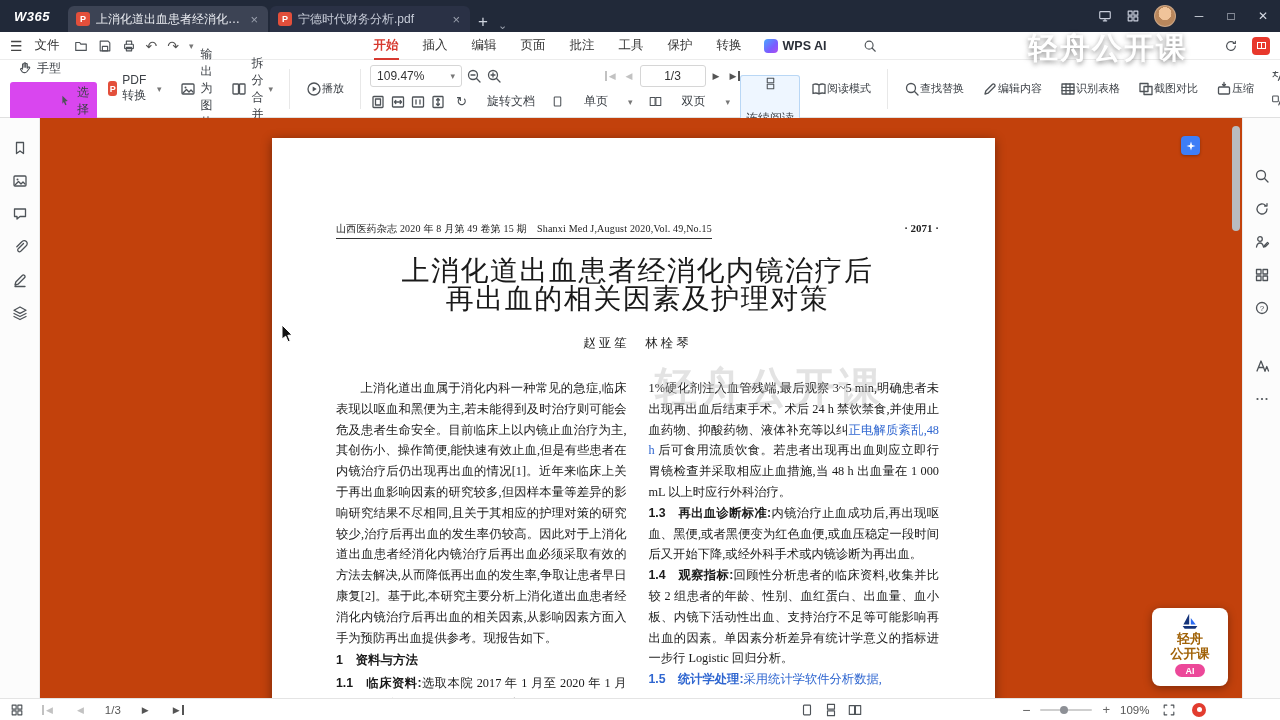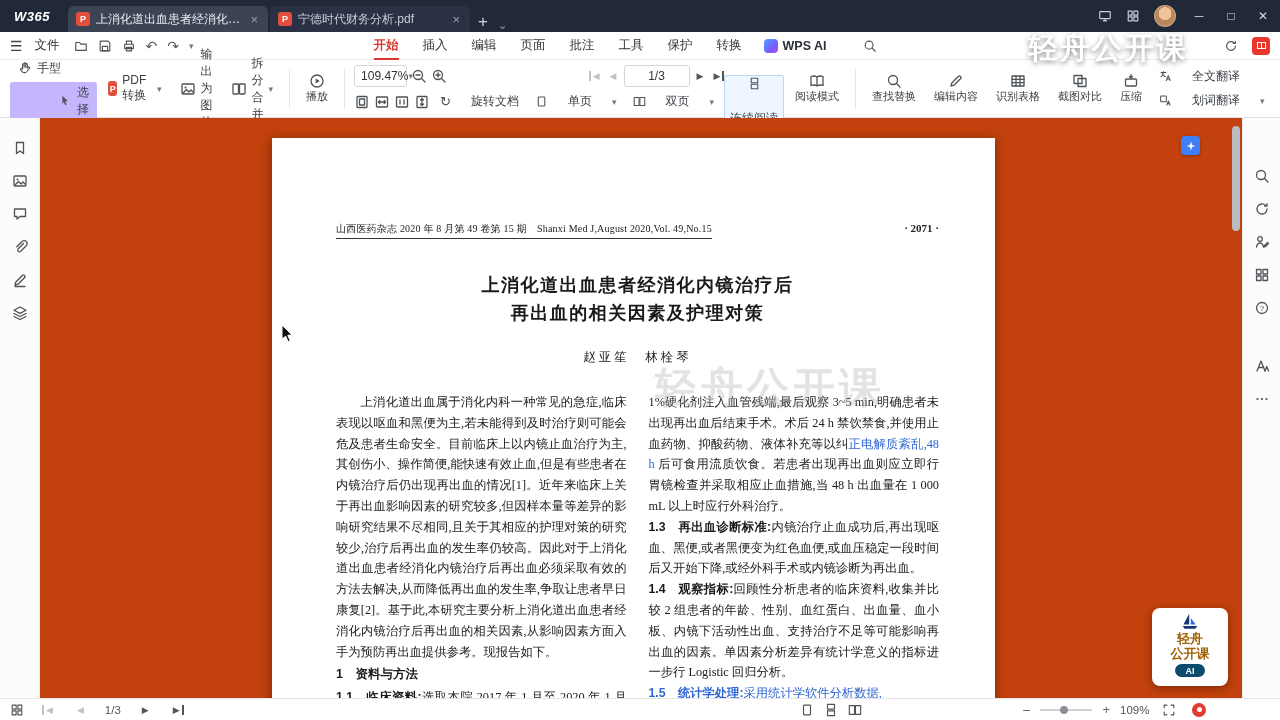--- a/index.html
+++ b/index.html
@@ -39,25 +39,25 @@
   .promo-badge { width:18px; height:18px; border-radius:4px; background:#e8382c; display:flex; align-items:center; justify-content:center; }
   .gift { width:9px; height:7px; border:1.2px solid #fff; position:relative; }
   .gift::before { content:""; position:absolute; left:3px; top:-1px; bottom:-1px; width:1.2px; background:#fff; }
 
   
   .toolbar { height:58px; background:#fff; border-bottom:1px solid #e0e0e0; display:flex; align-items:center; padding:0 10px; gap:4px; flex:none; }
   .vsep { width:1px; height:40px; background:#e8e8e8; margin:0 5px; flex:none; }
   .tcol { display:flex; flex-direction:column; justify-content:center; gap:3px; }
   .trow { display:flex; align-items:center; gap:4px; height:23px; }
   .mini-btn { display:flex; align-items:center; gap:5px; padding:2px 8px; border-radius:3px; font-size:12px; color:#3c4046; }
-  .mini-btn.selected { background:#c4b5fd;padding-left:48px; }
+  .mini-btn.selected { background:#d946ef;padding-left:48px; }
   .inline-btn { display:flex; align-items:center; gap:5px; font-size:12px; color:#3c4046; padding:8px 7px; border-radius:3px; }
-  .stack-btn { display:flex; flex-direction:column; align-items:center; justify-content:center; padding:3px 7px; font-size:11px; color:#3c4046; border-radius:3px; white-space:nowrap; }
+  .stack-btn { display:flex; flex-direction:row; align-items:center; justify-content:center; padding:3px 7px; font-size:11px; color:#3c4046; border-radius:3px; white-space:nowrap; }
   .caret { font-size:9px; color:#777; }
-  .zoombox { width:53px; height:22px; border:1px solid #d6d6d6; border-radius:3px; display:flex; align-items:center; justify-content:space-between; padding:0 6px; font-size:12px; color:#333; }
+  .zoombox { width:92px; height:22px; border:1px solid #d6d6d6; border-radius:3px; display:flex; align-items:center; justify-content:space-between; padding:0 6px; font-size:12px; color:#333; }
   .pagebox { width:66px; height:22px; border:1px solid #d6d6d6; border-radius:3px; display:flex; align-items:center; justify-content:center; font-size:12px; color:#333; }
   .navtri { font-size:9px; color:#555; padding:0 3px; }
   .navtri.dis { color:#c2c2c2; }
   .nav-first { border-left:2px solid #c2c2c2; padding-left:2px; }
   .nav-last { border-right:2px solid #555; padding-right:2px; }
   .view-btn { display:flex; align-items:center; gap:20px; font-size:12px; color:#3c4046; padding:2px 6px; border-radius:3px; white-space:nowrap; }
   .view-btn.selected { background:#eef6ff; box-shadow:inset 0 0 0 1px #b9d7f5;flex-direction:column; }
   .pdf-mini { width:15px; height:15px; background:#e34f3b; border-radius:3px; color:#fff; font-size:9px; font-weight:bold; display:flex; align-items:center; justify-content:center; }
 
   
@@ -75,21 +75,21 @@
   .v-thumb { width:8px; height:105px; background:#b9bcc0; border-radius:4px; }
   .float-ai { position:absolute; right:42px; top:18px; width:19px; height:19px; border-radius:4px; background:#3e7ef7; display:flex; align-items:center; justify-content:center; box-shadow:0 1px 3px rgba(0,0,0,.3); }
   .cursor { position:absolute; left:241px; top:206px; z-index:30; }
 
   
   .pdf-page { position:absolute; left:232px; top:20px; width:723px; height:1100px; background:#fff; box-shadow:0 2px 10px rgba(0,0,0,.4); font-family:"Liberation Serif","DejaVu Serif",serif; color:#1a1a1a; }
   .page-inner { padding:84px 56px 0 64px; }
   .jheader { display:flex; align-items:baseline; font-size:10px; color:#222; }
   .jheader-left { border-bottom:1px solid #333; padding-bottom:2px; letter-spacing:.2px; }
   .jheader-right { margin-left:auto; font-size:11px;font-weight:bold; }
-  .jtitle { text-align:center; font-family:"Liberation Sans","DejaVu Sans",sans-serif; font-weight:bold; font-size:18px; letter-spacing:1.5px; line-height:28px; margin-top:32px; }
+  .jtitle { text-align:center; font-family:"Liberation Sans","DejaVu Sans",sans-serif; font-weight:normal; font-size:28px; letter-spacing:1.5px; line-height:28px; margin-top:18px; }
   .jauthors { text-align:center; font-size:12.5px; letter-spacing:3px; margin-top:22px; }
   .cols { display:flex; gap:22px; margin-top:26px; }
   .col { flex:1; text-align:justify; font-size:12.3px; line-height:20.8px; }
   .para { text-indent:2em; }
   .lead { font-family:"Liberation Sans","DejaVu Sans",sans-serif; font-weight:bold; }
   .sec-h { font-family:"Liberation Sans","DejaVu Sans",sans-serif; font-weight:bold; font-size:12.5px; margin:2px 0; }
   .blue { color:#2f66d0; }
   .page-watermark { position:absolute; left:383px; top:222px; font-family:"Liberation Sans",sans-serif; font-weight:bold; font-size:42px; letter-spacing:4px; color:rgba(182,182,182,.38); pointer-events:none; white-space:nowrap; }
 
   
@@ -99,21 +99,21 @@
   .slider-thumb { position:absolute; left:20px; top:-3px; width:8px; height:8px; border-radius:50%; background:#8d9096; }
   .zoompct { min-width:32px; text-align:left; }
   .record-dot { width:14px; height:14px; border-radius:50%; background:#e23c2f; display:flex; align-items:center; justify-content:center; margin-left:6px; margin-right:64px; }
   .record-dot i { width:5px; height:5px; border-radius:50%; background:#fff; display:block; }
   .sb-spread { margin-right:150px; display:flex; gap:10px; align-items:center; }
 
   
   .wm-top { position:absolute; left:1028px; top:28px; font-weight:bold; font-size:30px; letter-spacing:2px; color:#ffffff; text-shadow:0 2px 5px rgba(80,80,80,.65); z-index:60; pointer-events:none; white-space:nowrap; }
   .wm-card { position:absolute; left:1152px; top:608px; width:76px; height:78px; background:#fff; border-radius:8px; box-shadow:0 2px 8px rgba(0,0,0,.35); z-index:55; display:flex; flex-direction:column; align-items:center; padding-top:5px; }
   .wm-card .t { font-weight:bold; font-size:13px; color:#a16207; line-height:15px; }
-  .ai-pill { margin-top:3px; width:30px; height:13px; border-radius:7px; background:#0c4a6e; color:#fff; font-size:9px; font-weight:bold; display:flex; align-items:center; justify-content:center; }
+  .ai-pill { margin-top:3px; width:30px; height:13px; border-radius:7px; background:#ec4899; color:#fff; font-size:9px; font-weight:bold; display:flex; align-items:center; justify-content:center; }
 </style>
 </head>
 <body>
 
 <div class="app">
 
   <div class="titlebar">
     <span class="logo">W365</span>
     <div class="tabs">
       <div class="tab active">

